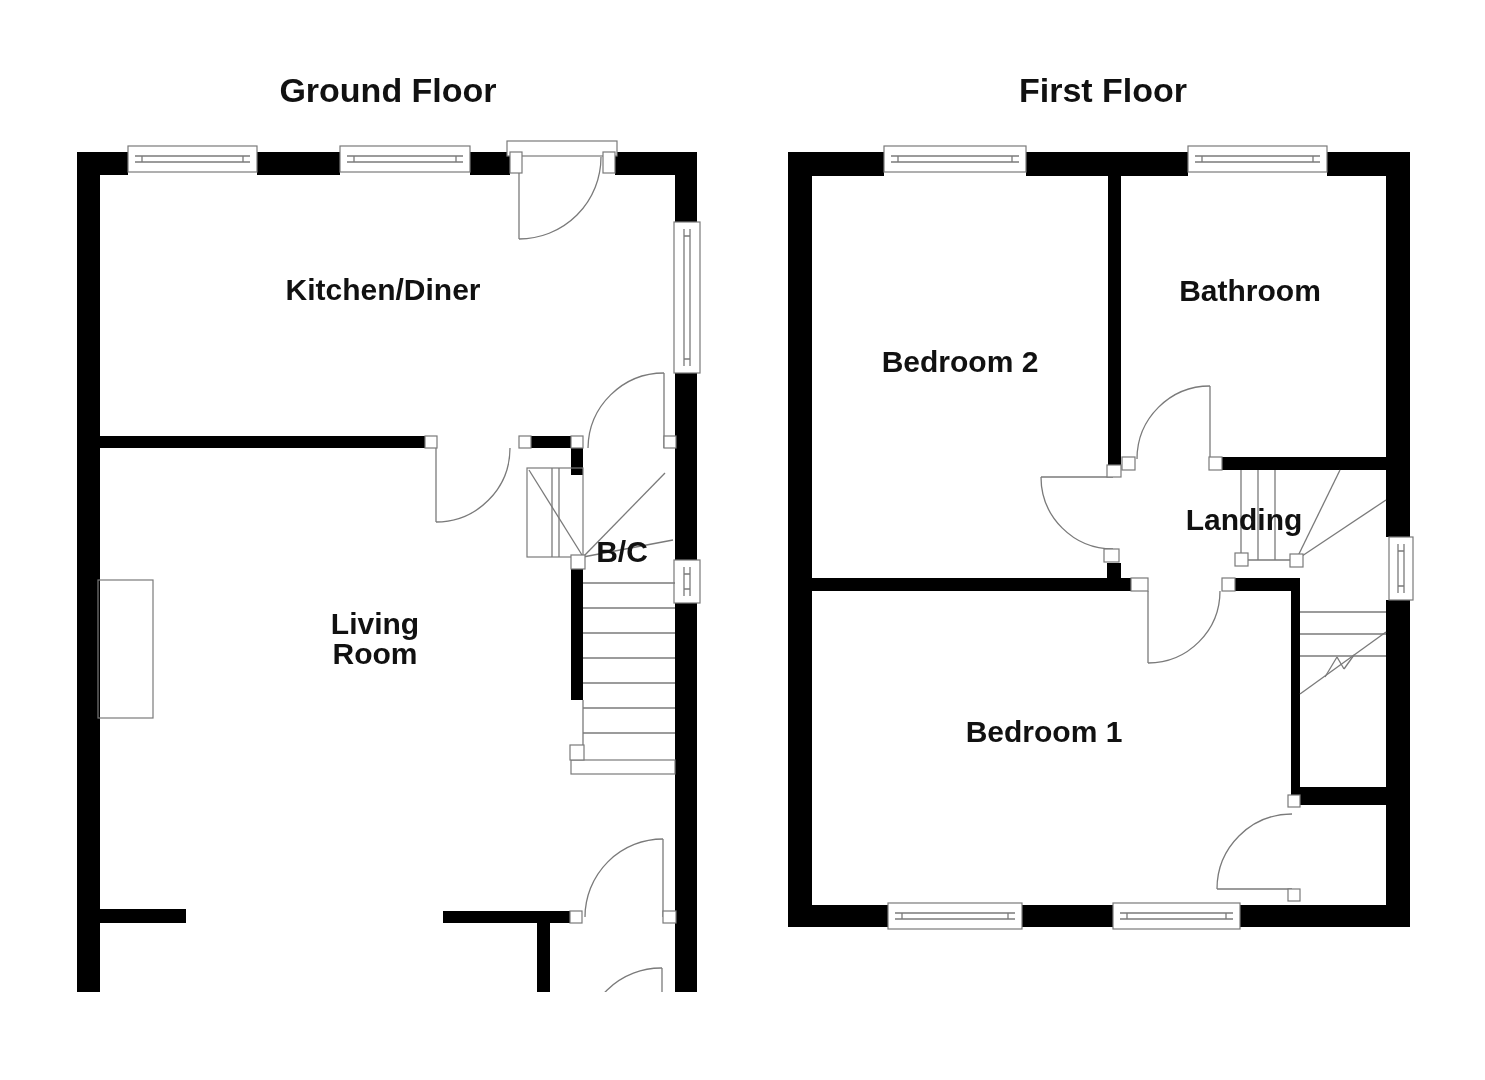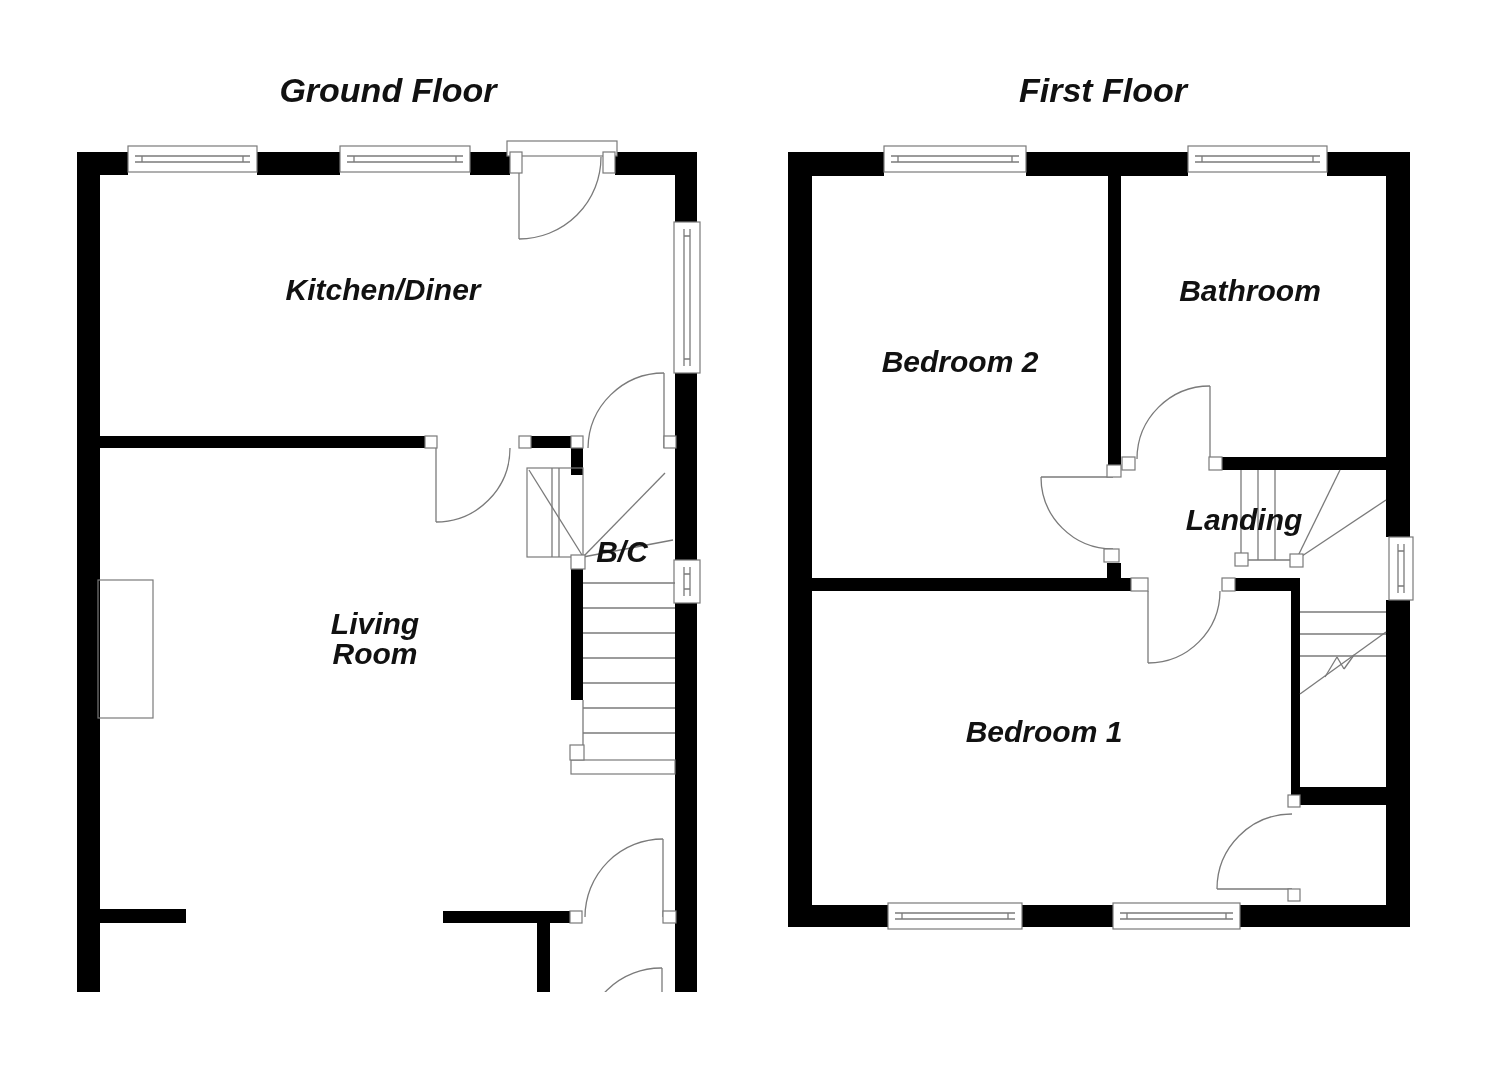--- a/index.html
+++ b/index.html
@@ -1,16 +1,16 @@
 <!DOCTYPE html>
 <html><head>
 <meta charset="utf-8">
 <style>
   html,body{margin:0;padding:0;background:#ffffff;}
-  #canvas{position:relative;width:1485px;height:992px;background:#fef9c3;overflow:hidden;font-style:italic;}
+  #canvas{position:relative;width:1485px;height:992px;background:#fef9c3;overflow:hidden;}
   svg{display:block;}
   .thin{fill:none;stroke-width:1.3px;}
   .label{font-family:"Liberation Sans","DejaVu Sans",sans-serif;font-weight:bold;}
 </style>
 </head>
 <body>
 
 <div id="canvas">
   <svg id="plan-svg" width="1485" height="1080" viewBox="0 0 1485 1080" xmlns="http://www.w3.org/2000/svg" style="background: rgb(255, 255, 255);">
       <g>

